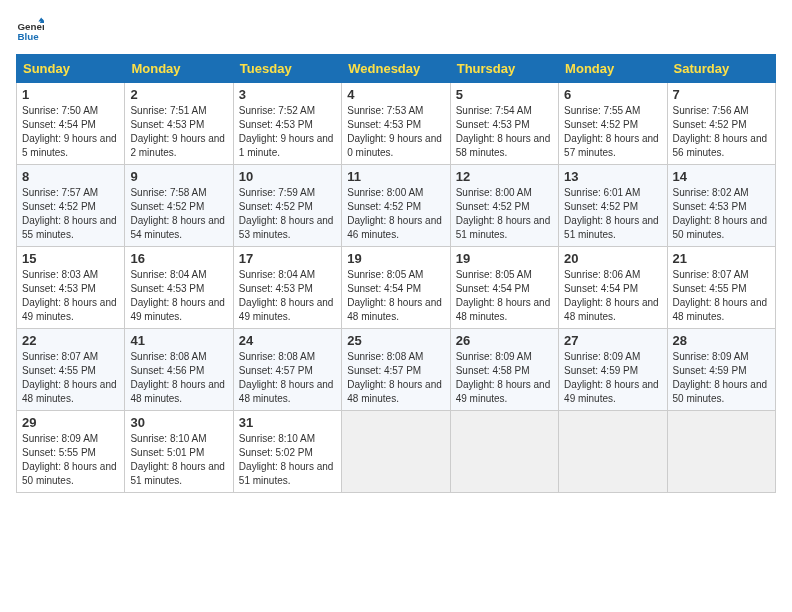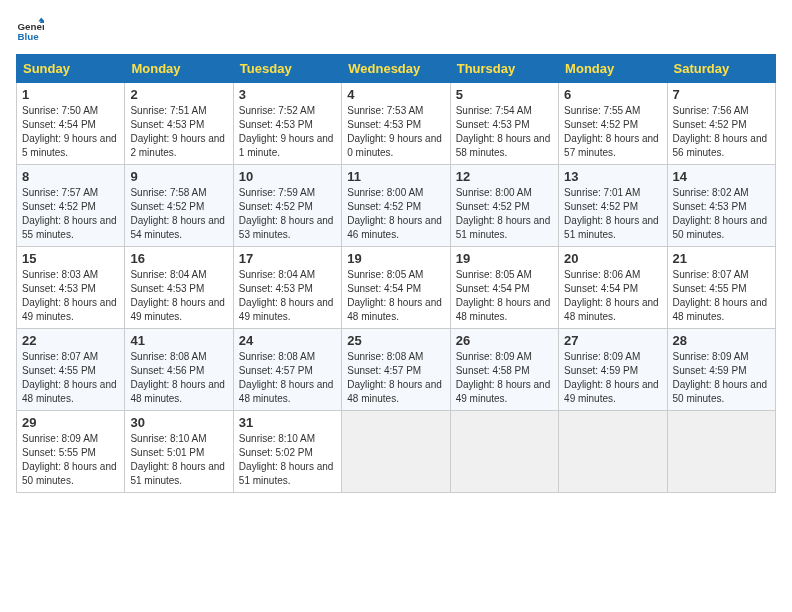--- a/index.html
+++ b/index.html
@@ -207,21 +207,21 @@
         <span class="day-number">12</span>
         <div class="cell-content">
           <span>Sunrise: 8:00 AM</span><br>
           <span>Sunset: 4:52 PM</span><br>
           <span>Daylight: 8 hours and 51 minutes.</span>
         </div>
       </td>
         <td>
         <span class="day-number">13</span>
         <div class="cell-content">
-          <span>Sunrise: 7:01 AM</span><br>
+          <span>Sunrise: 6:01 AM</span><br>
           <span>Sunset: 4:52 PM</span><br>
           <span>Daylight: 8 hours and 51 minutes.</span>
         </div>
       </td>
         <td>
         <span class="day-number">14</span>
         <div class="cell-content">
           <span>Sunrise: 8:02 AM</span><br>
           <span>Sunset: 4:53 PM</span><br>
           <span>Daylight: 8 hours and 50 minutes.</span>

